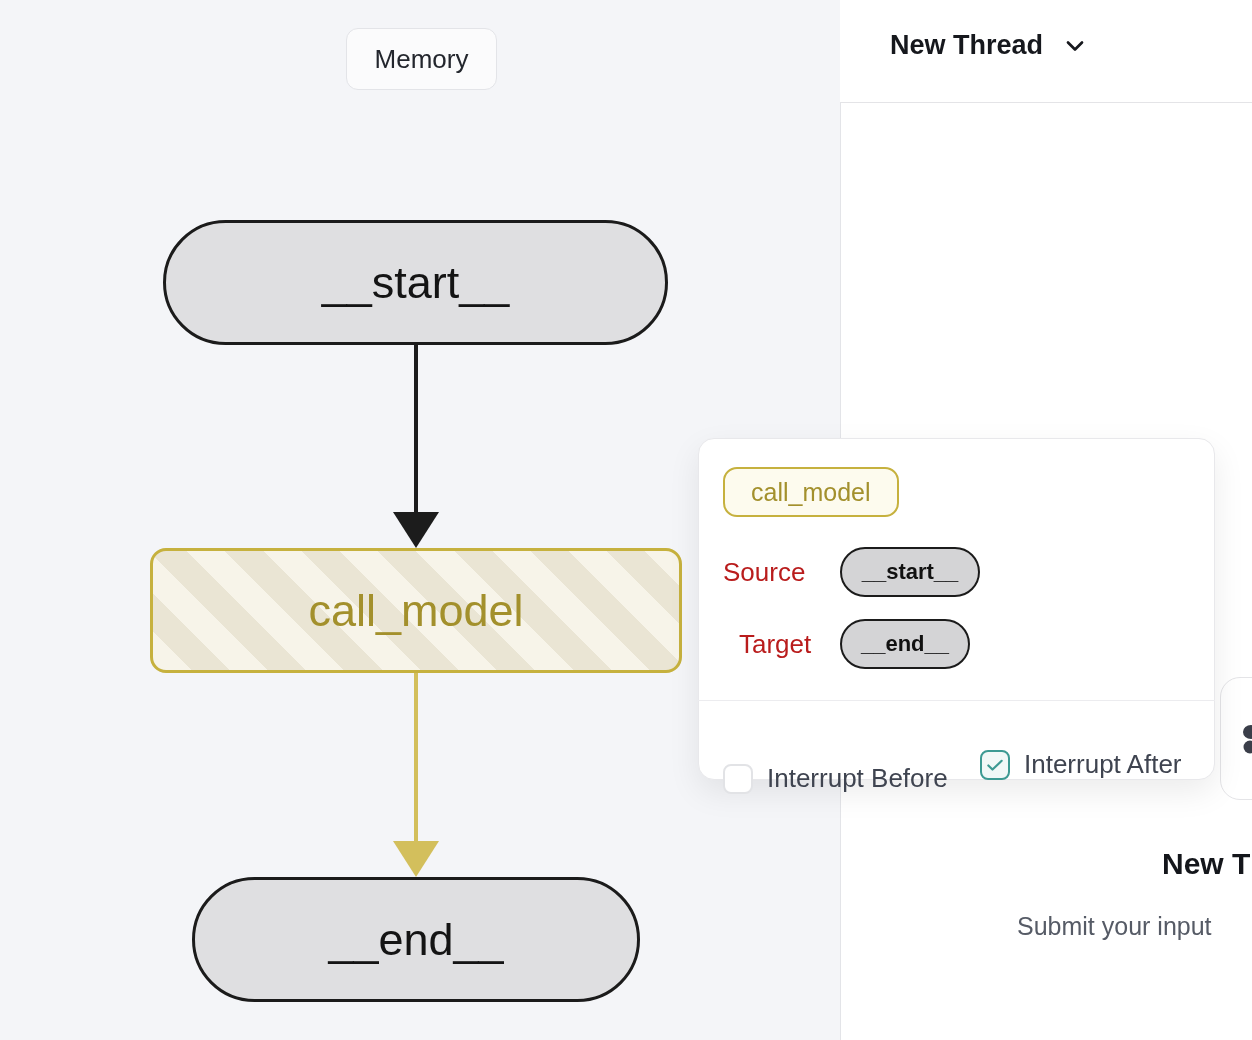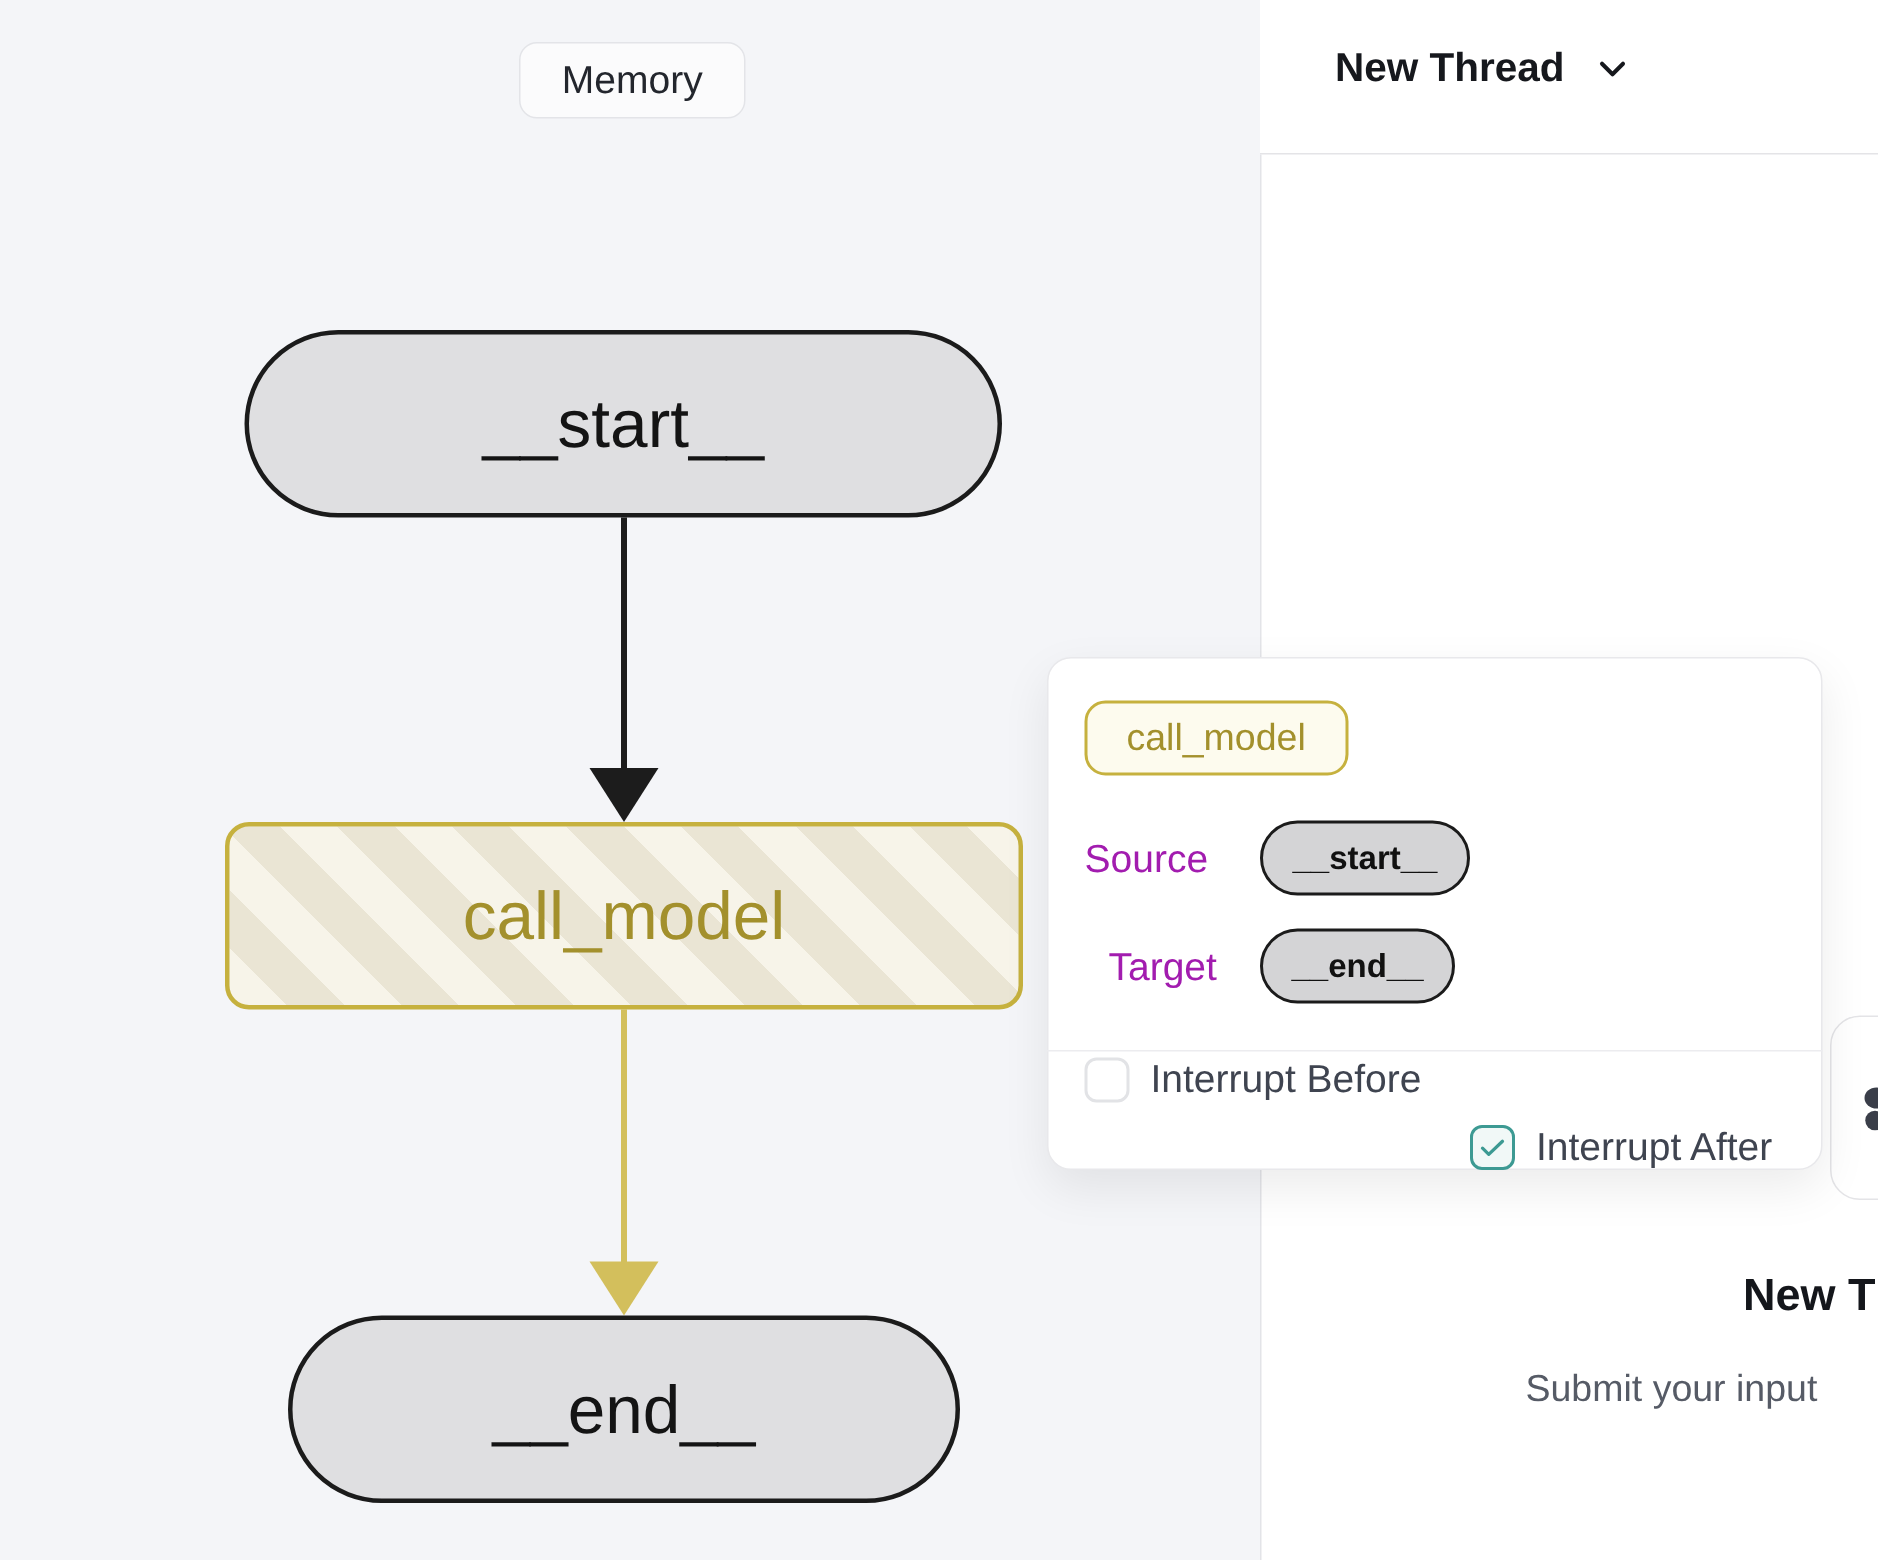--- a/index.html
+++ b/index.html
@@ -6,21 +6,21 @@
   html,body { width:1252px; height:1040px; overflow:hidden; background:#ffffff;
     font-family:"Liberation Sans","DejaVu Sans",sans-serif; }
   .abs { position:absolute; }
 
   
   #canvas { left:0; top:0; width:840px; height:1040px; background:#f4f5f8; }
 
   .toolbar-btn {
     display:flex; align-items:center; justify-content:center; gap:14px;
     background:#fbfbfc; border:1px solid #e3e4e8; border-radius:12px;
-    height:51px; font-size:26px; color:#23262d; cursor:pointer;
+    height:62px; font-size:26px; color:#23262d; cursor:pointer;
   }
   #memory-btn { left:346px; top:28px; width:151px; }
   #interrupts-btn { left:516px; top:28px; width:290px; }
   .count-badge {
     width:38px; height:38px; border:1.5px solid #e2e3e7; border-radius:50%;
     display:flex; align-items:center; justify-content:center;
     font-size:22px; color:#4a4f58; background:#f7f7f9;
   }
 
   
@@ -65,38 +65,38 @@
     border:1px solid #e4e4e7; border-radius:20px; cursor:pointer; }
   #fork-icon { left:1233px; top:721px; }
 
   
   #popover { left:698px; top:438px; width:517px; height:342px; background:#ffffff;
     border:1px solid #e8e8eb; border-radius:16px;
     box-shadow:0 12px 32px rgba(0,0,0,.08); }
   #popover-badge { left:723px; top:467px; height:50px; padding:0 26px;
     display:flex; align-items:center; border:2px solid #c6b13e; border-radius:14px;
     background:#fdfbee; color:#a3902c; font-size:25px; }
-  .kv-label { font-size:26px; color:#a21caf; line-height:50px; }
+  .kv-label { font-size:26px; color:#b91c1c; line-height:50px; }
   #source-label { left:723px; top:547px; }
   #target-label { left:723px; top:619px;margin-left:16px; }
   .mini-pill { height:50px; display:flex; align-items:center; justify-content:center;
     background:#d4d4d6; border:2.5px solid #1b1b1b; border-radius:25px;
     font-size:22px; font-weight:600; color:#111; }
   #source-pill { left:840px; top:547px; width:140px; }
   #target-pill { left:840px; top:619px; width:130px; }
   #popover-divider { left:698px; top:700px; width:517px; height:1px; background:#ececef; }
 
   .checkbox { width:30px; height:30px; border-radius:8px; background:#fff;
     border:2px solid #e2e3e6; display:flex; align-items:center; justify-content:center;
     cursor:pointer; }
   .checkbox svg { display:none; }
   .checkbox.checked { border-color:#3d9a93; background:#f1f8f7; }
   .checkbox.checked svg { display:block; }
   .cb-row { display:flex; align-items:center; gap:14px; cursor:pointer; }
-  #row-before { left:723px; top:704px; }
+  #row-before { left:723px; top:763px; }
   #row-after  { left:980px; top:726px;margin-top:23px; }
   .cb-label { font-size:26px; color:#3f4450; white-space:nowrap; }
 </style>
 </head>
 <body>
 
 <div id="canvas" class="abs">
 
   <div id="memory-btn" class="toolbar-btn abs">
     <span>Memory</span>

